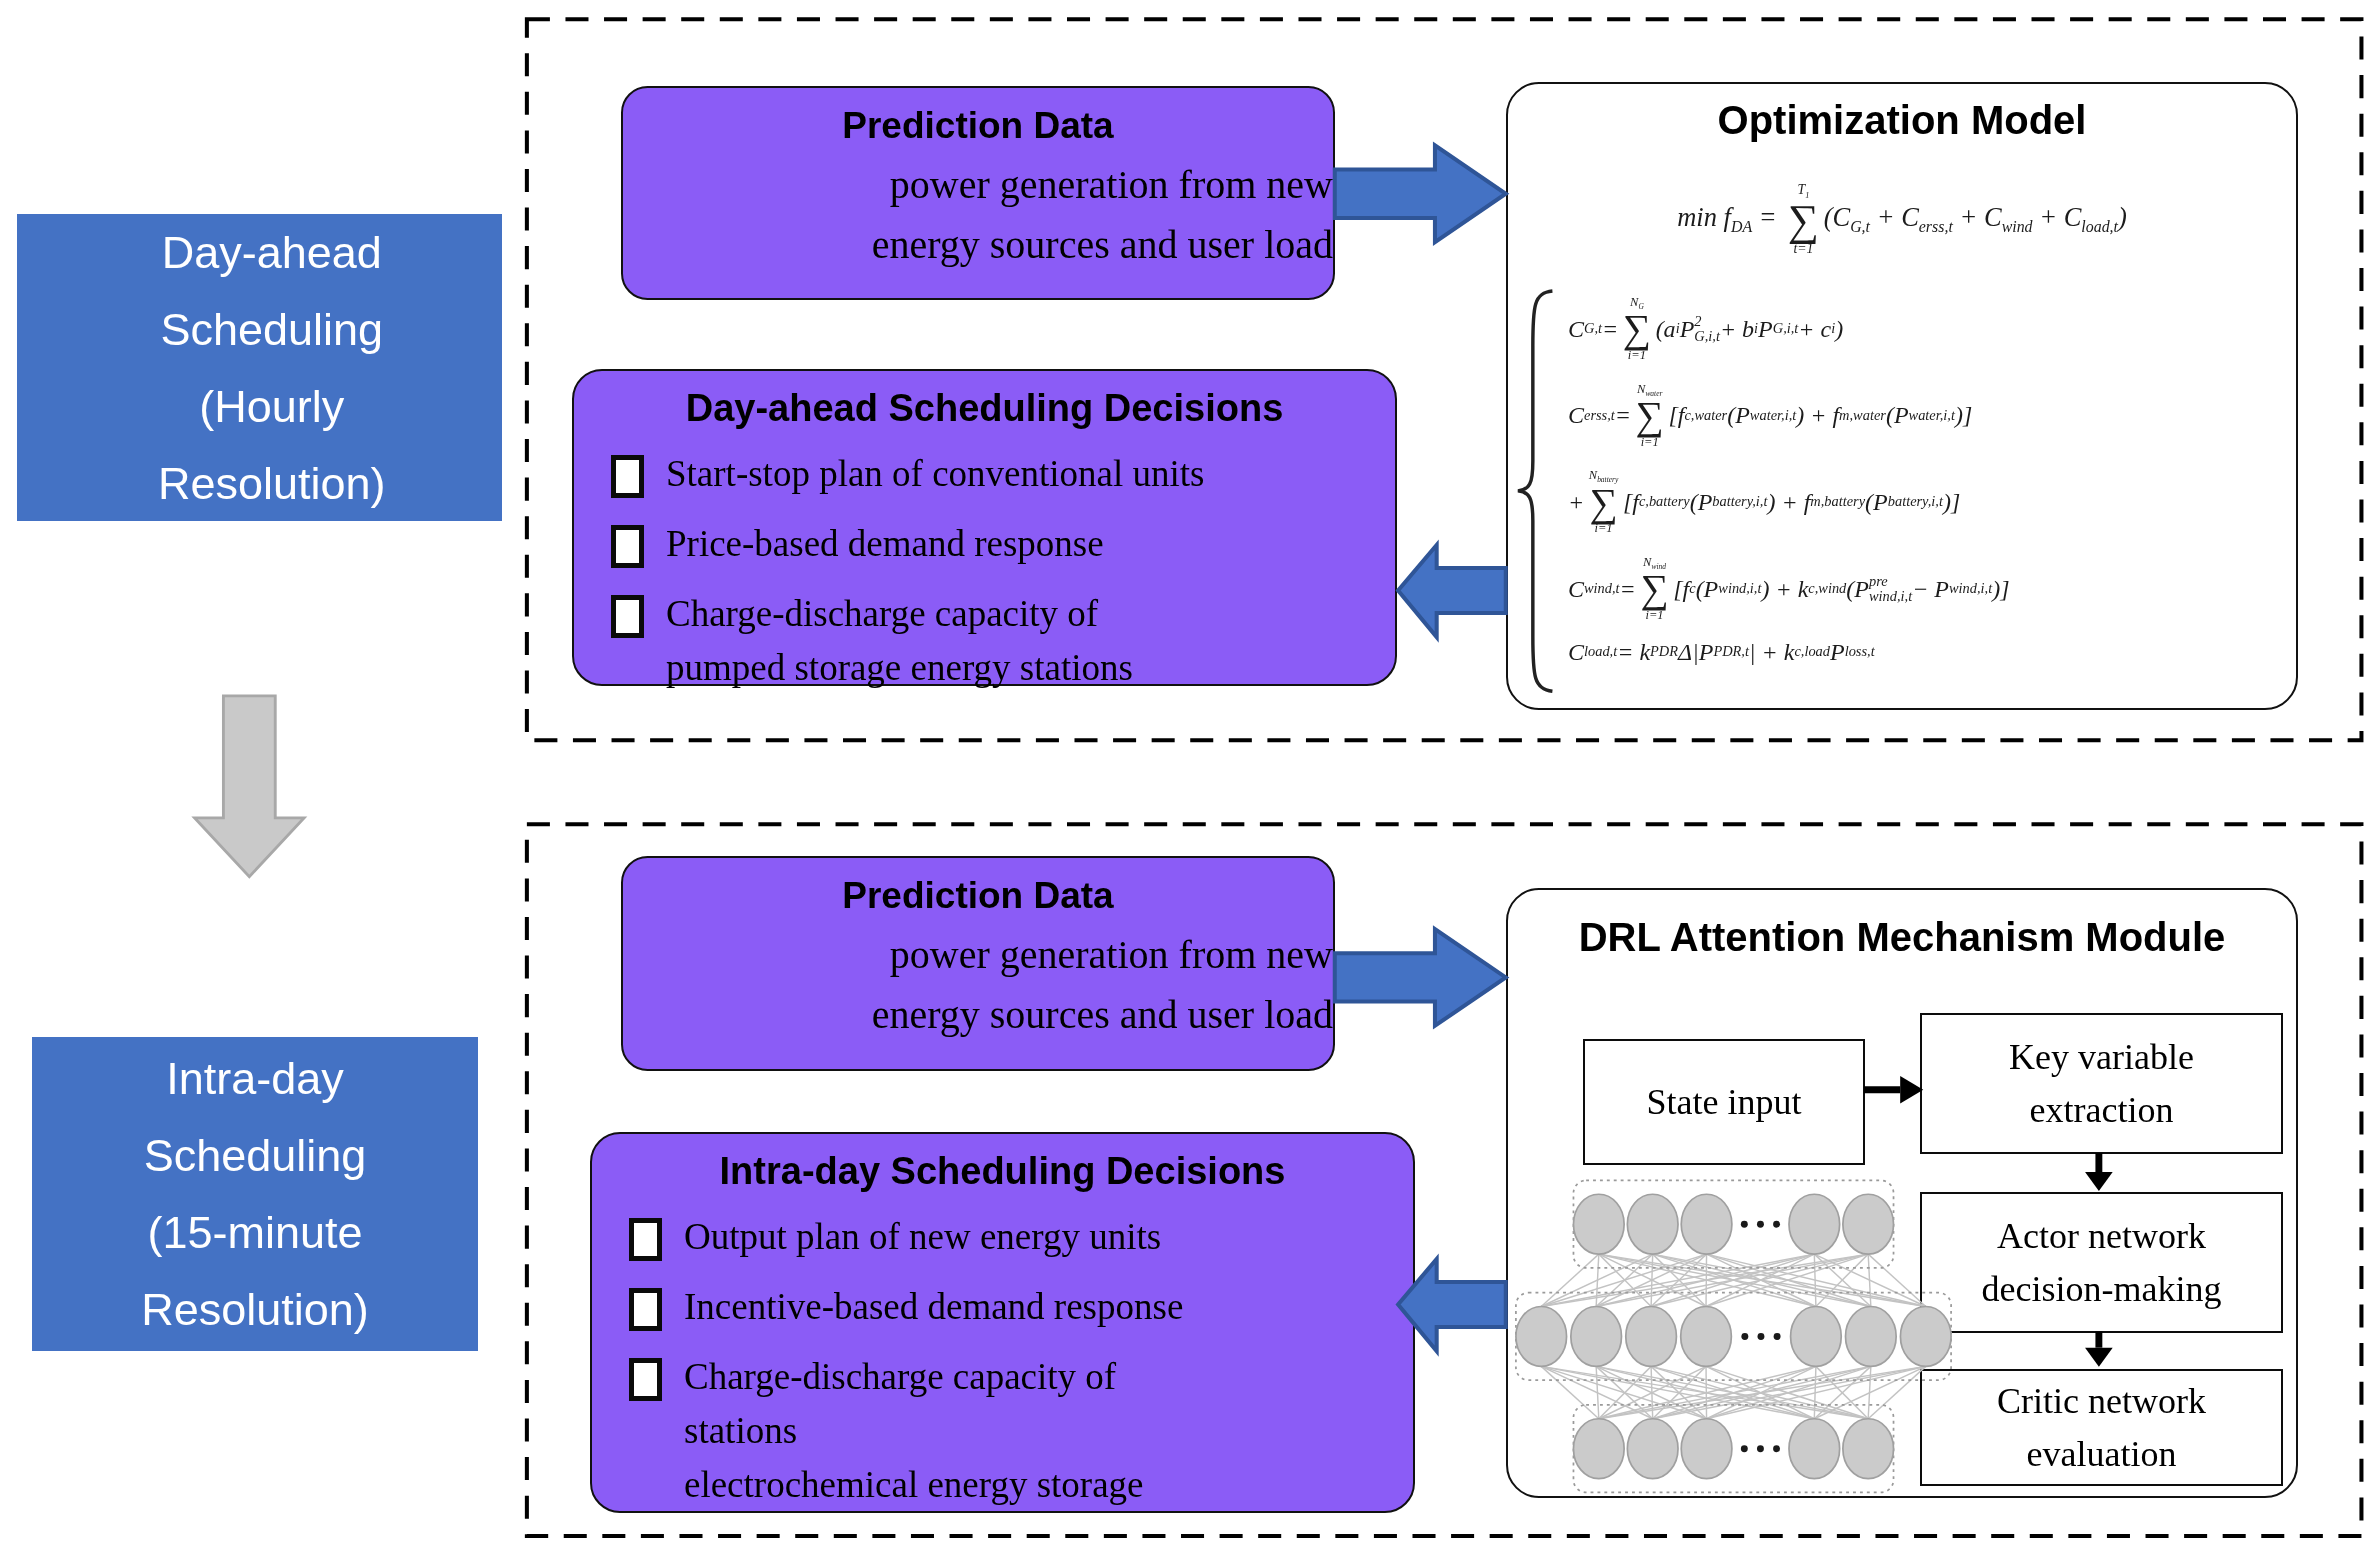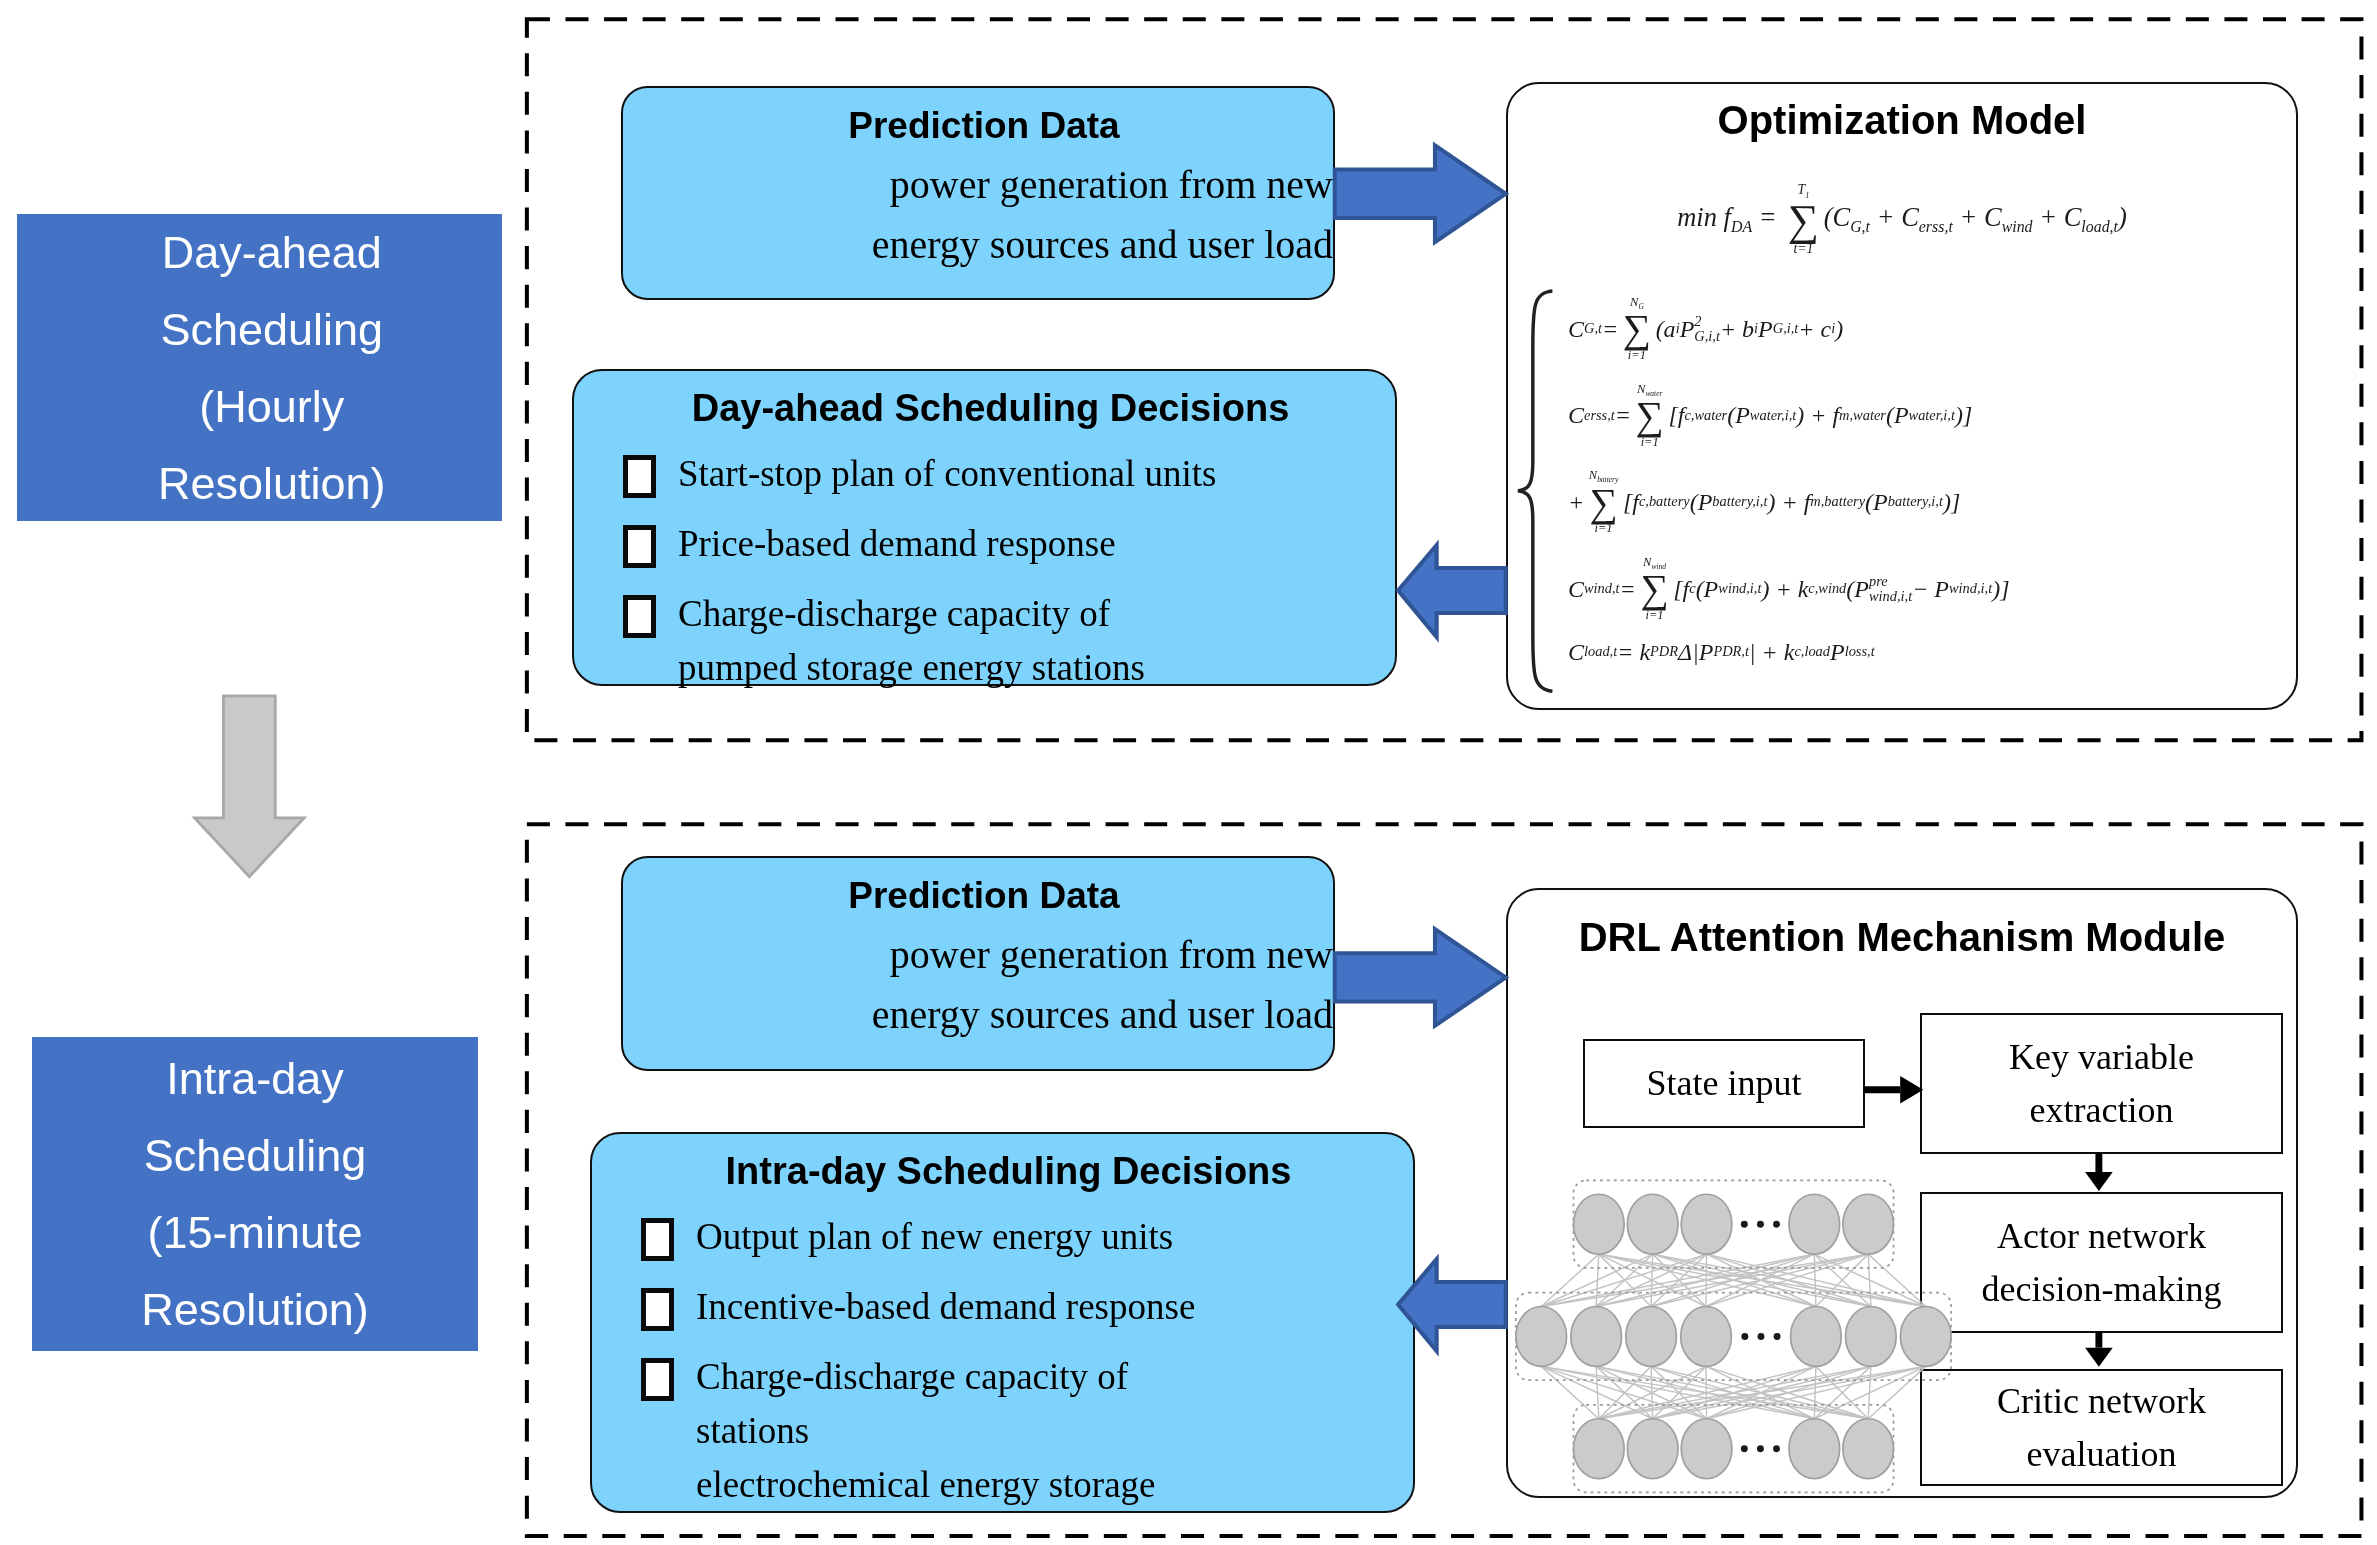--- a/index.html
+++ b/index.html
@@ -4,21 +4,21 @@
 <style>
   html,body{margin:0;padding:0;background:#ffffff;}
   #canvas{position:relative;width:2377px;height:1546px;background:#ffffff;overflow:hidden;
           font-family:"Liberation Sans", sans-serif;}
   .abs{position:absolute;}
   
   .stage-box{background:#4472C4;color:#ffffff;display:flex;flex-direction:column;
              justify-content:center;align-items:center;text-align:center;
              font-size:45px;line-height:77px;font-family:"Liberation Sans",sans-serif;}
   
-  .rbox{border:2.9px solid #111111;border-radius:26.5px;background:#7dd3fc;box-sizing:border-box;padding-left:12px;}
+  .rbox{border:2.9px solid #111111;border-radius:26.5px;background:#8b5cf6;box-sizing:border-box;}
   .rbox-big{border:2.9px solid #111111;border-radius:33px;background:#ffffff;box-sizing:border-box;}
   .box-title{font-family:"Liberation Sans",sans-serif;font-weight:bold;color:#000;
              text-align:center;font-size:37px;}
   .serif-body{font-family:"Liberation Serif",serif;color:#000;text-align:right;
               font-size:40px;line-height:60px;}
   
   .dec-title{font-family:"Liberation Sans",sans-serif;font-weight:bold;font-size:38px;
              text-align:center;margin-top:16px;}
   .dec-list{margin-top:17.3px;padding-left:37px;padding-right:17.3px;}
   .dec-item{display:flex;gap:22px;margin-bottom:16px;}
@@ -137,21 +137,21 @@
     <div class="box-title" style="margin-top:17.3px;">Prediction Data</div>
     <div class="serif-body" style="margin-top:8px;">
       <span style="display:block;">power generation from new</span>
       <span style="display:block;">energy sources and user load</span>
     </div>
   </div>
 
   <div class="rbox-big abs" style="left:1506px;top:888px;width:792px;height:610px;">
     <div class="box-title" style="margin-top:25px;font-size:40px;">DRL Attention Mechanism Module</div>
 
-    <div class="drl-inner" style="left:75px;top:149px;width:282px;height:89px;">
+    <div class="drl-inner" style="left:75px;top:149px;width:282px;height:126px;">
       <span class="line">State input</span>
     </div>
 
     <div class="drl-inner" style="left:412px;top:123px;width:363px;height:141px;">
       <span class="line">Key variable</span>
       <span class="line">extraction</span>
     </div>
 
     <div class="drl-inner" style="left:412px;top:302px;width:363px;height:141px;">
       <span class="line">Actor network</span>

